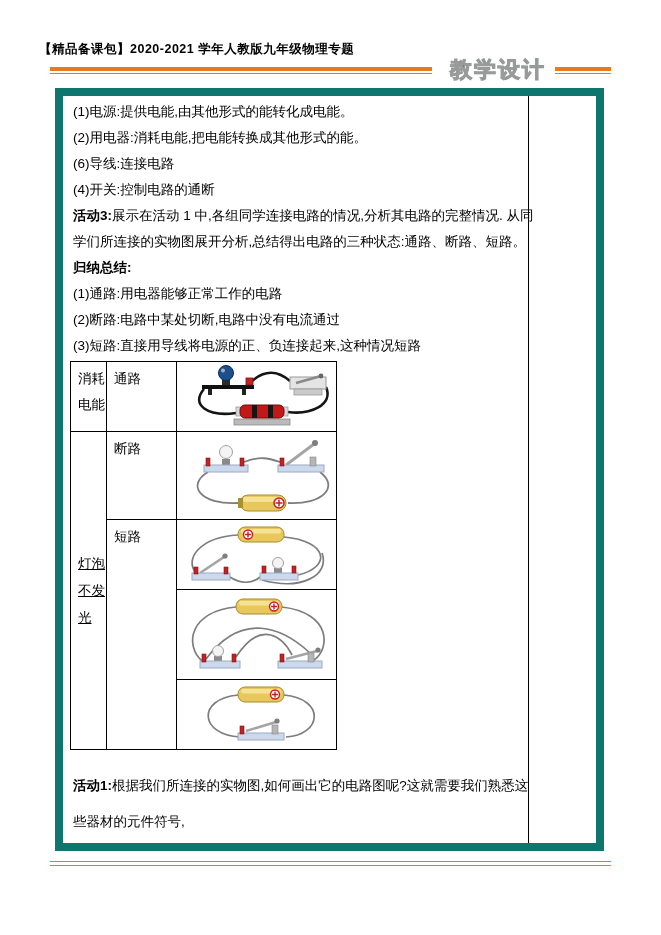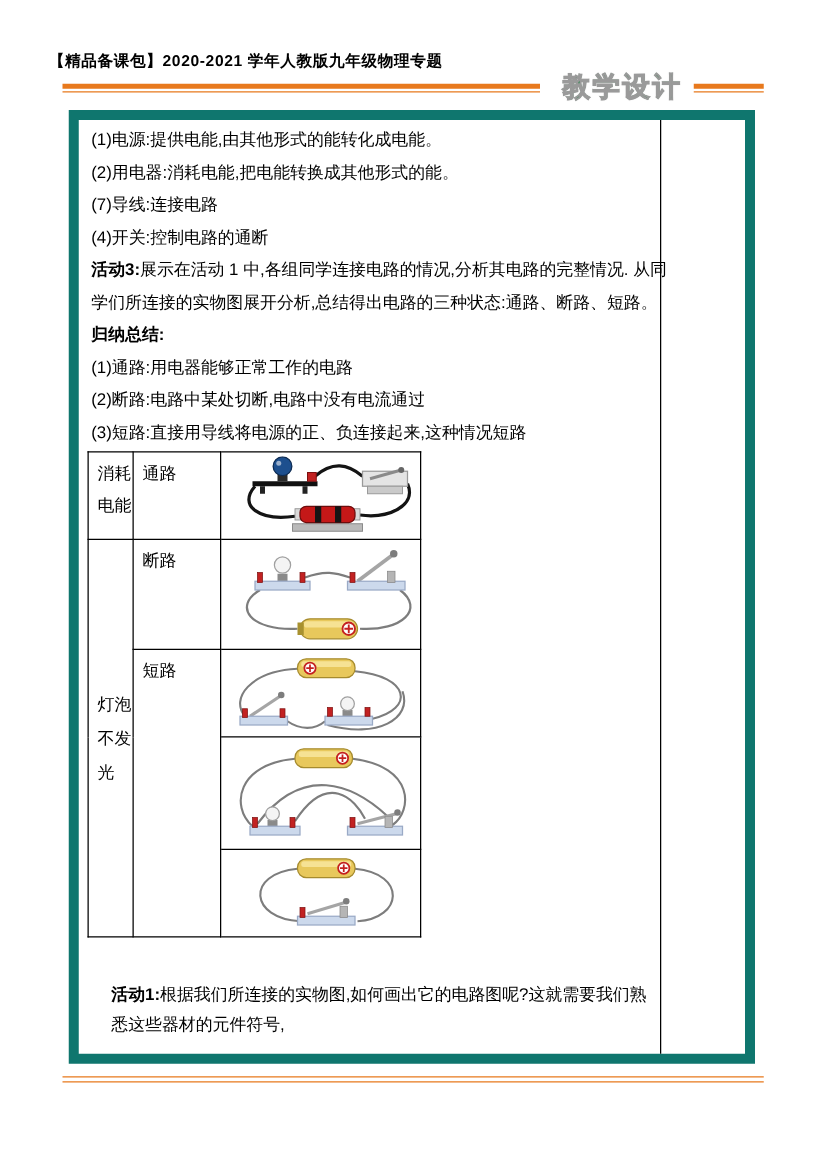--- a/index.html
+++ b/index.html
@@ -30,29 +30,29 @@
   .b { font-weight:bold; }
 
   
   .inner-table { position:absolute; left:7px; top:265px; border-collapse:collapse; table-layout:fixed; }
   .inner-table td { border:1.5px solid #000; font-size:13.5px; line-height:26px;
                     word-break:break-all; overflow:hidden; }
   .col-result { width:36px; }
   .col-state  { width:70px; }
   .col-photo  { width:160px; text-align:center; }
   td.lbl-top { vertical-align:top; padding:4px 0 0 7px; }
-  td.lbl-mid { vertical-align:middle; padding-left:7px; line-height:27px; }
+  td.lbl-mid { vertical-align:middle; padding-left:7px; line-height:27px;text-decoration:underline; }
   td.photo   { vertical-align:middle; padding:1px; }
   .h-r1 { height:70px; } .h-r2 { height:88px; } .h-r3 { height:70px; }
   .h-r4 { height:90px; } .h-r5 { height:70px; }
 
   
   .bottom-block { position:absolute; left:10px; top:672px; width:468px; }
   .bottom-block .heading { font-size:14px; font-weight:bold; line-height:28px; }
-  .bottom-block p.para { margin:16px; line-height:24px; font-size:13.5px; }
+  .bottom-block p.para { margin:0; line-height:36px; font-size:13.5px; }
 
   
   .bottom-rule { position:absolute; left:50px; top:861px; width:561px; height:4.5px;
                  border-top:1.5px solid #E8791D; border-bottom:1.5px solid #E8791D; }
 
   svg { display:block; margin:0 auto; }
 </style>
 </head>
 <body>
 
@@ -62,21 +62,21 @@
   <div class="rule-left"></div>
   <div class="banner-title">教学设计</div>
   <div class="rule-right"></div>
 
   <div class="outer-table">
     <div class="right-divider"></div>
 
     <div class="cell-main">
       <p>(1)电源:提供电能,由其他形式的能转化成电能。</p>
       <p>(2)用电器:消耗电能,把电能转换成其他形式的能。</p>
-      <p>(7)导线:连接电路</p>
+      <p>(6)导线:连接电路</p>
       <p>(4)开关:控制电路的通断</p>
       <p><span class="b">活动3:</span><span>展示在活动 1 中,各组同学连接电路的情况,分析其电路的完整情况. 从同学们所连接的实物图展开分析,总结得出电路的三种状态:通路、断路、短路。</span></p>
       <p class="b">归纳总结:</p>
       <p>(1)通路:用电器能够正常工作的电路</p>
       <p>(2)断路:电路中某处切断,电路中没有电流通过</p>
       <p>(3)短路:直接用导线将电源的正、负连接起来,这种情况短路</p>
 
       <table class="inner-table">
         <tbody>
             <tr class="h-r1">

